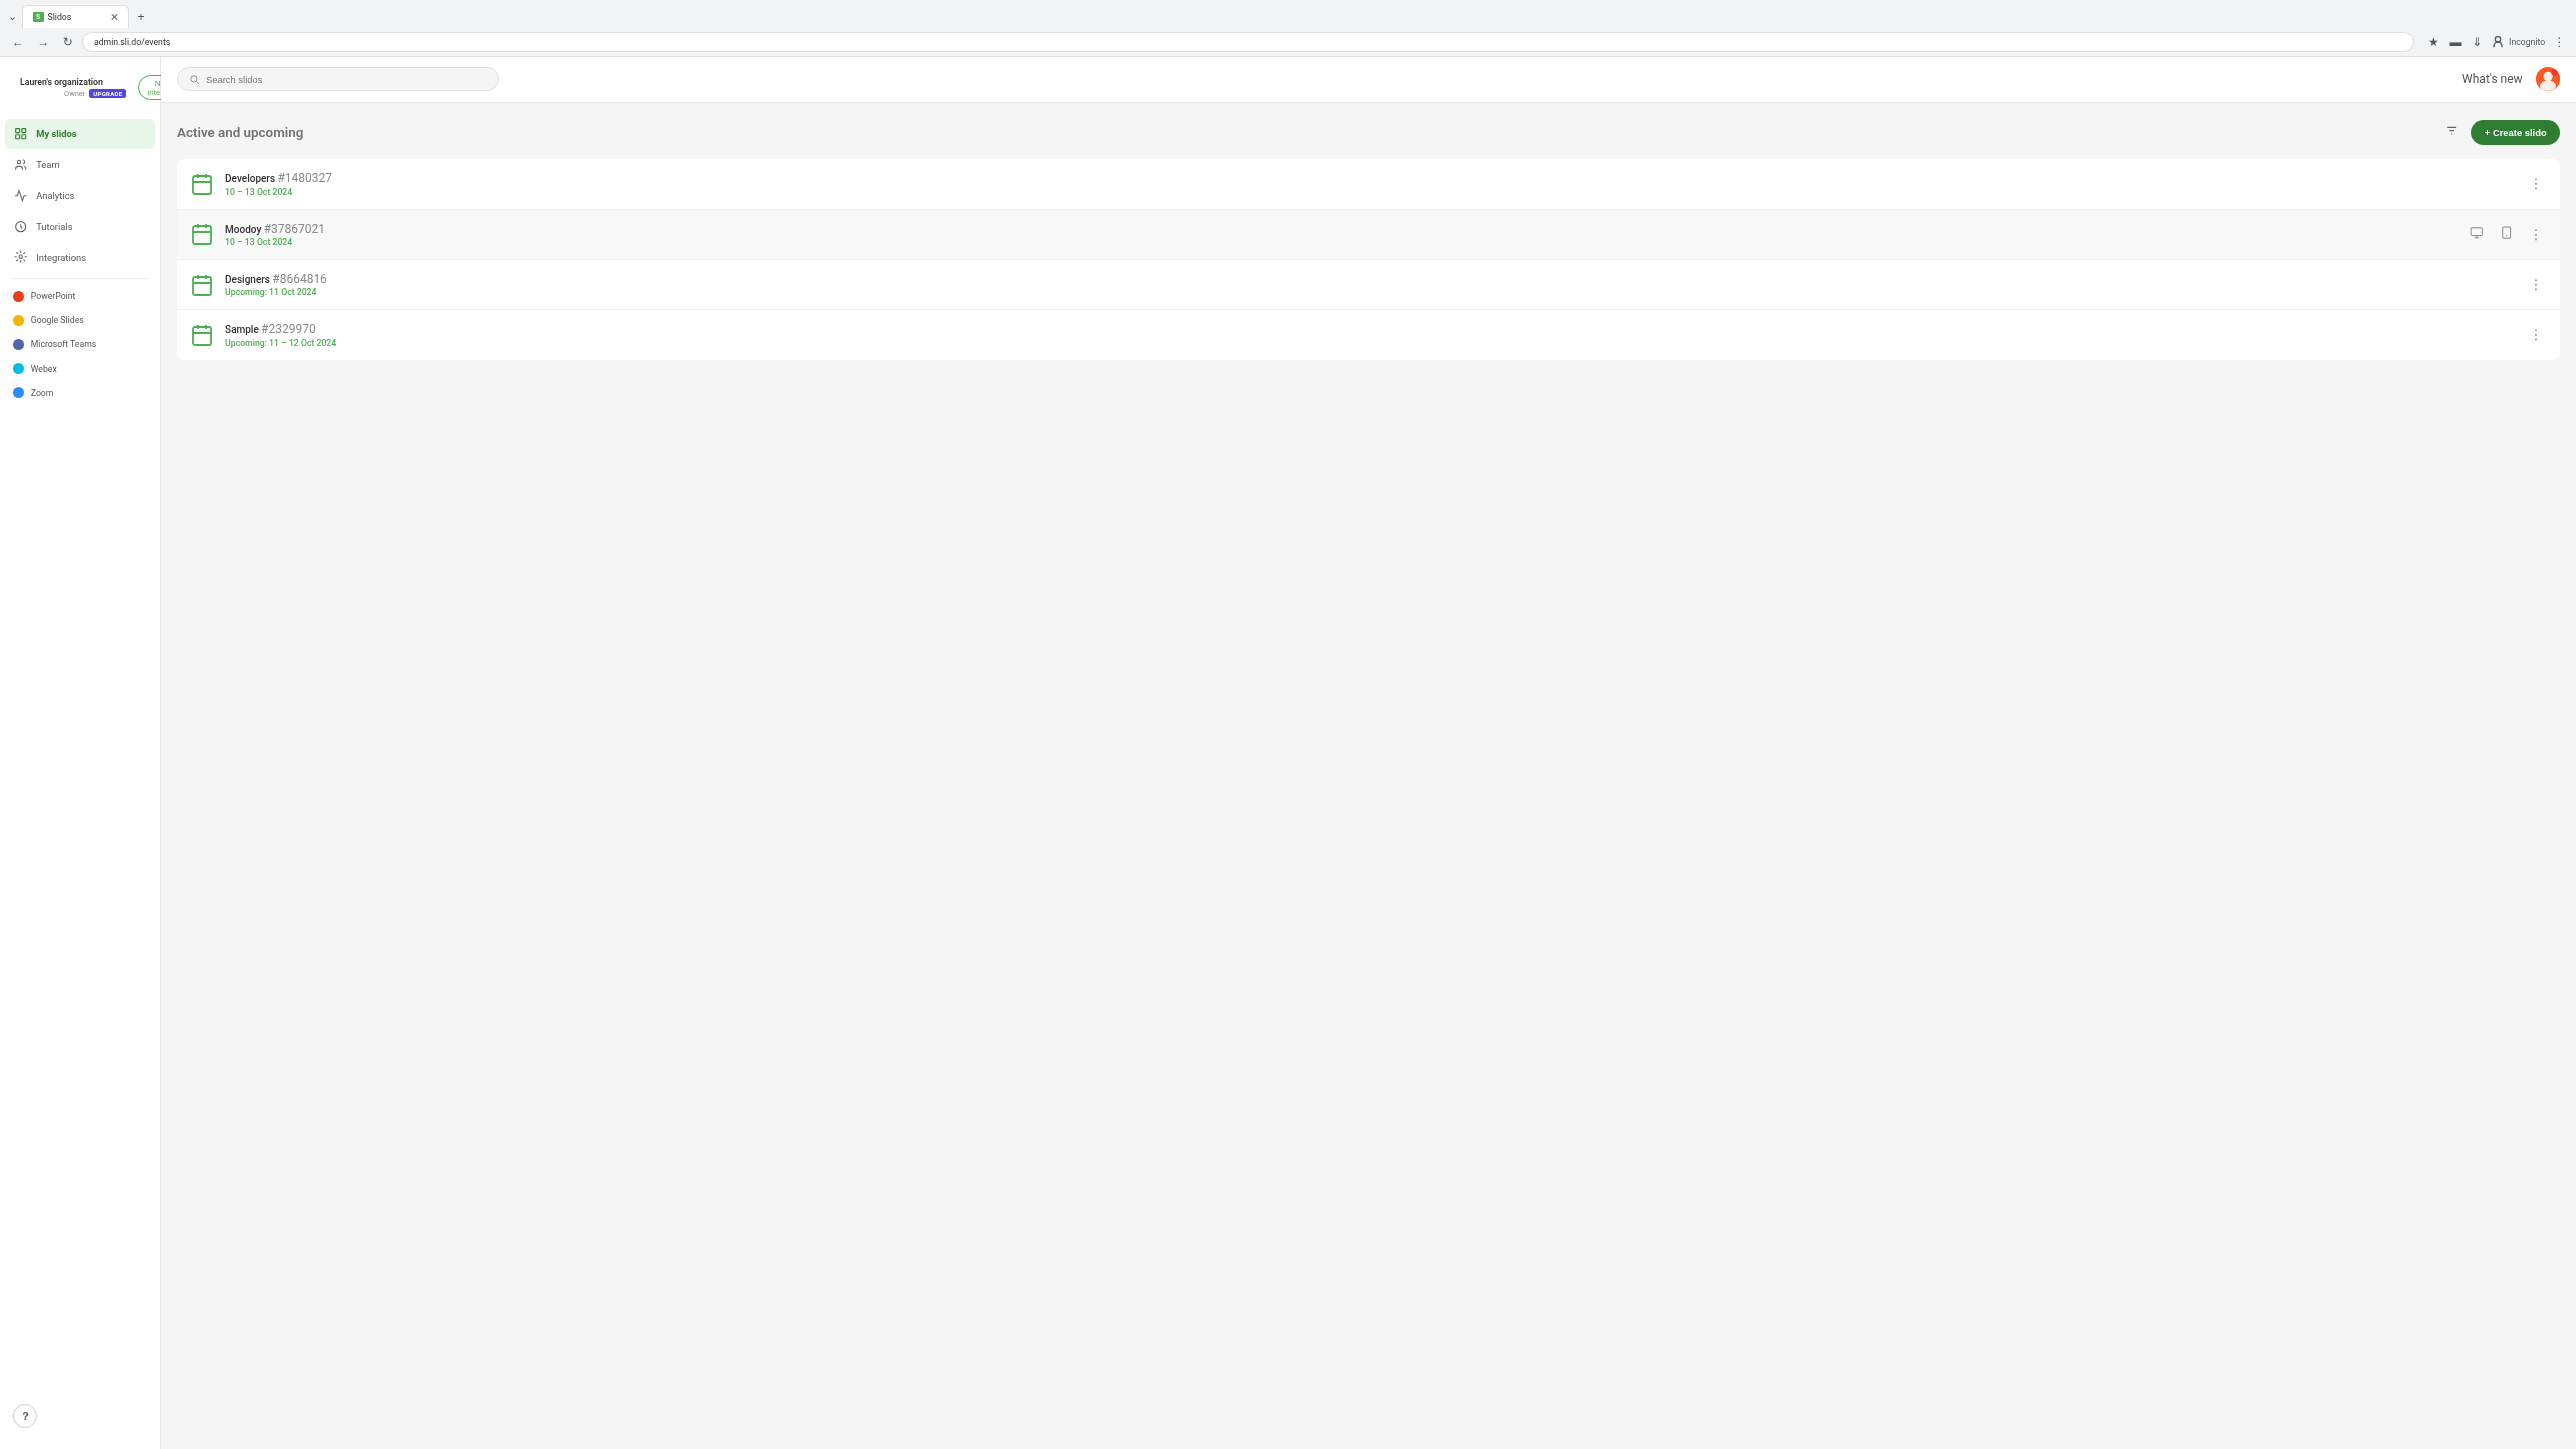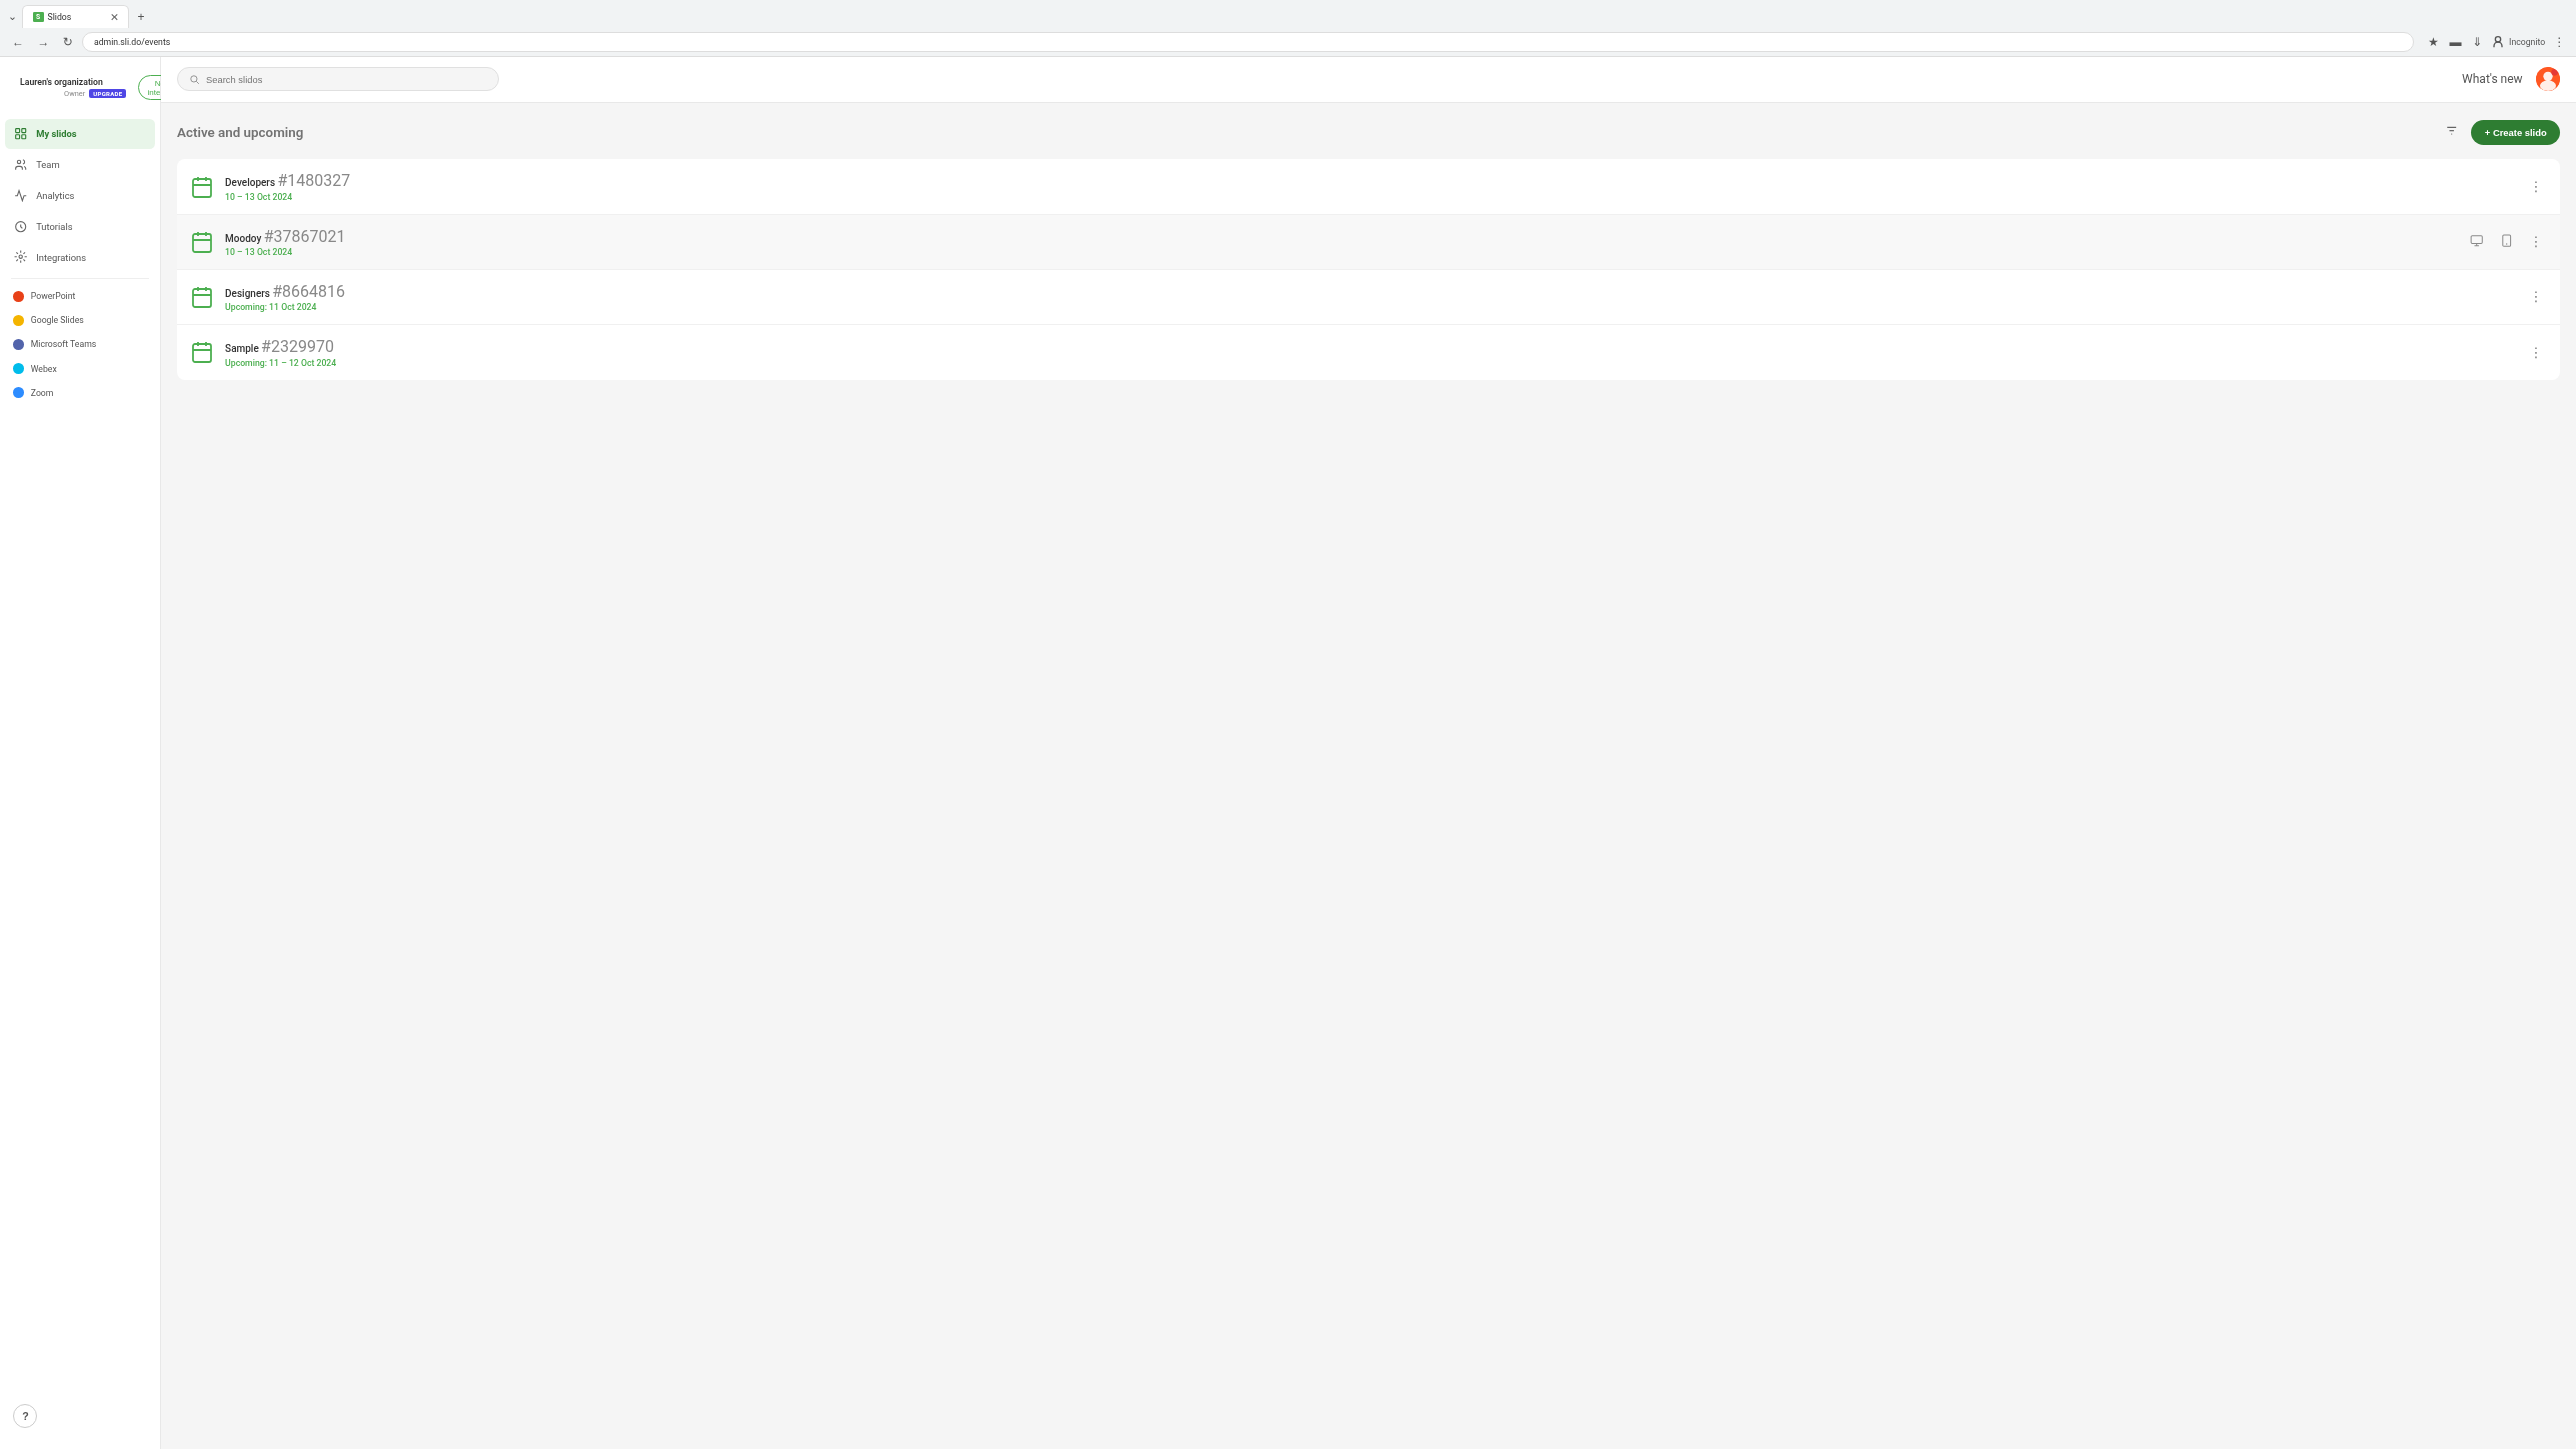--- a/index.html
+++ b/index.html
@@ -64,21 +64,21 @@
     .filter-btn { background: none; border: none; cursor: pointer; color: #555; padding: 5.4px; border-radius: 4px; }
     .create-btn { background: #2e7d32; color: white; border: none; border-radius: 16px; padding: 6.7px 13.4px; font-size: 9.4px; font-weight: 600; cursor: pointer; display: flex; align-items: center; gap: 5.4px; }
 
     
     .events-container { background: white; border-radius: 8px; overflow: hidden; }
     .event-item { display: flex; align-items: center; gap: 10.7px; padding: 12px 13.4px; border-bottom: 0.7px solid #f0f0f0; cursor: pointer; position: relative; }
     .event-item:last-child { border-bottom: none; }
     .event-calendar-icon { width: 24px; height: 24px; flex-shrink: 0; color: #4CAF50; }
     .event-info { flex: 1; }
     .event-name { font-size: 10px; font-weight: 500; color: #333; }
-    .event-id { font-size: 16px; color: #888; font-weight: 400; }
+    .event-id { font-size: 12px; color: #888; font-weight: 400; }
     .event-date { font-size: 8.7px; color: #888; margin-top: 1.3px; }
     .event-date span { color: #4CAF50; font-weight: 500; }
     .event-actions { display: flex; align-items: center; gap: 8px; }
     .action-icon-btn { background: none; border: none; cursor: pointer; color: #777; padding: 4px; border-radius: 4px; }
     .more-btn { background: none; border: none; cursor: pointer; color: #777; padding: 4px; font-size: 13.4px; line-height: 1; }
     .device-icon { color: #888; }
   </style>
 </head>
 <body>
 

